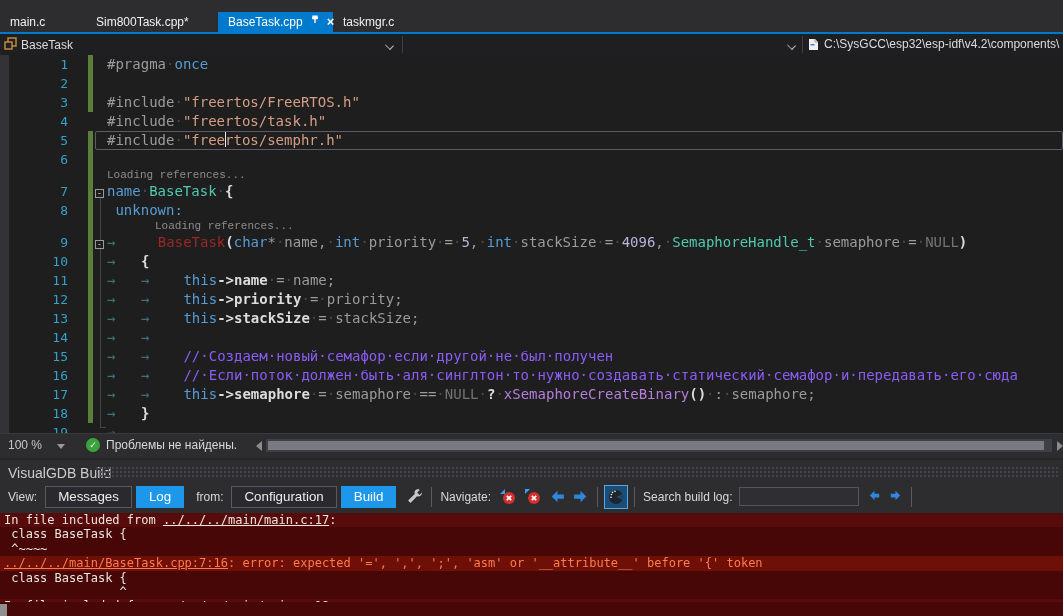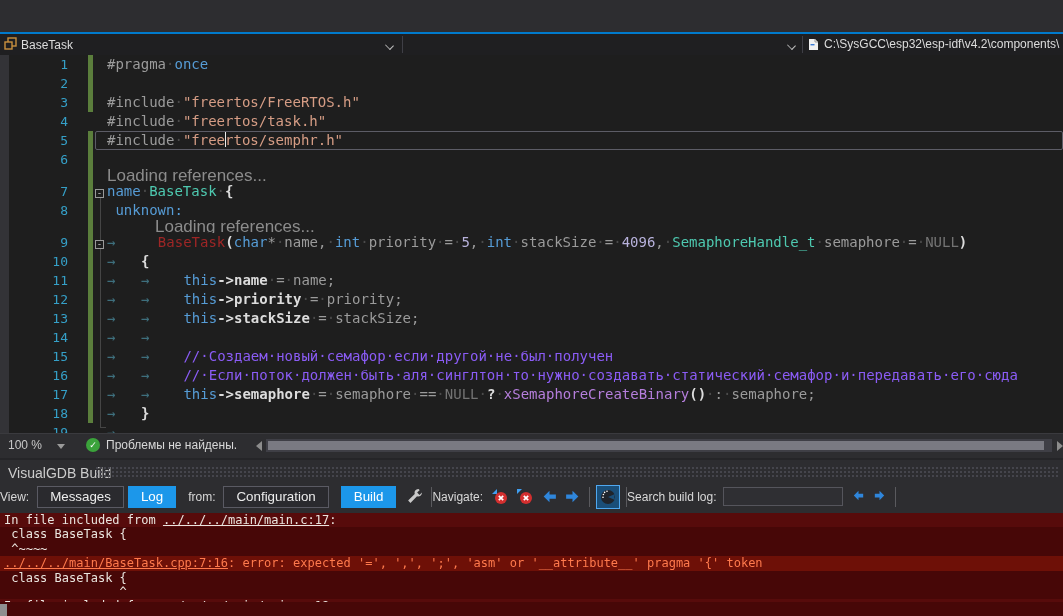--- a/index.html
+++ b/index.html
@@ -23,21 +23,21 @@
   .lstrip{position:absolute;left:0;top:0;bottom:0;width:9px;background:#333337}
   .erow{display:flex;height:19px;line-height:19px;position:relative}
   .erow.lensrow{height:13px;line-height:13px}
   .lnum{flex:0 0 70px;text-align:right;padding-right:2px;color:#35a0c8;font-size:13px}
   .lbar{flex:0 0 23px}
   .gbar{display:block;width:5px;height:100%;margin-left:18px;background:#5b7e3c}
   .lfold{flex:0 0 14px;position:relative;z-index:2}
   .fbox{display:inline-block;width:9px;height:9px;margin-left:2px;margin-top:5px;border:1px solid #9a9a9a;background:#1e1e1e;
         color:#c8c8c8;font:9px/7px "DejaVu Sans Mono",monospace;text-align:center}
   .lcode{flex:1;white-space:pre;overflow:hidden;color:#9b9b9b}
-  .lcode.lens{font-family:Liberation Sans, sans-serif;font-size:17px;color:#8c8c8c;line-height:13px}
+  .lcode.lens{font-family:Liberation Mono, monospace;font-size:11px;color:#8c8c8c;line-height:13px}
   .erow.cur::after{content:"";position:absolute;left:95px;right:0;top:0;bottom:0;border:1px solid #5c5c66;border-radius:2px;pointer-events:none}
   .fguide{position:absolute;left:100px;top:141px;width:1px;height:232px;background:#454545;z-index:1}
   .fguide::after{content:"";position:absolute;left:0;bottom:0;width:6px;height:1px;background:#454545}
   .tok-pre{color:#9b9b9b}.tok-kw{color:#569cd6}.tok-str{color:#d69d85}.tok-type{color:#4ec9b0}
   .tok-err{color:#9e2626}.tok-num{color:#b8b2dc}.tok-macro{color:#737373}.tok-func{color:#b57edc}
   .tok-cmt{color:#8b5cf6}.tok-id{color:#9b9b9b}
   .tok-mem,.tok-pun{color:#dcdcdc;font-weight:bold}
   .tok-ws{color:#4b4b4b}
   .tok-tab{display:inline-block;width:34px;color:#3e6f7d}
   .tok-caret{display:inline-block;width:1px;height:15px;background:#ececec;vertical-align:-2px;margin-right:-1px}
@@ -51,21 +51,21 @@
   .sarrow.left{left:256px;border-right:6px solid #8c8c8c}
   .sarrow.right{right:0;border-left:6px solid #8c8c8c}
   .strack{position:absolute;left:266px;right:11px;top:5px;height:13px;background:#3f3f46}
   .sthumb{position:absolute;left:2px;right:8px;top:2px;bottom:2px;background:#7a7a82}
   
   .ptitle{position:absolute;left:0;top:458px;width:100%;height:22px;background:#2d2d30;border-top:2px solid #252528;font-size:14px;color:#cccccc}
   .ptitle .t{position:absolute;left:8px;top:5px}
   .pgrip{position:absolute;left:95px;right:4px;top:6px;height:11px;
          background-image:radial-gradient(circle,#45454c 1px,transparent 1.2px);background-size:4px 4px}
   .ptoolbar{position:absolute;left:0;top:480px;width:100%;height:33px;background:#2d2d30;display:flex;align-items:center;font-size:12px;color:#d8d8d8}
-  .tlbl{white-space:nowrap}
+  .tlbl{margin-left:8px;white-space:nowrap}
   .tbtn{margin-left:8px;height:22px;padding:0 12px;line-height:20px;background:#2a2a2e;border:1px solid #5a5a63;color:#ececec;white-space:nowrap}
   .tbtn.on{background:#1c97ea;border-color:#1c97ea;color:#fff}
   .tsep{margin-left:8px;width:1px;height:20px;background:#5a5a5e;flex:0 0 1px}
   .ticon{margin-left:8px;width:17px;height:17px;flex:0 0 17px}
   .toggle{margin-left:6px;width:24px;height:24px;flex:0 0 24px;background:#1a4e78;border:1px solid #4fa8f0;display:flex;align-items:center;justify-content:center}
   .tsearch{margin-left:6px;width:120px;height:19px;background:#2f2f33;border:1px solid #55555c;color:#e0e0e0;font-size:12px;padding:0 4px;outline:none}
   
   .plog{position:absolute;left:0;top:513px;right:0;bottom:0;overflow:hidden;background:#470707;
         font-family:"DejaVu Sans Mono",monospace;font-size:12px}
   .lrow{height:14.4px;line-height:14.4px;white-space:pre;padding-left:4px;overflow:hidden}
@@ -73,20 +73,43 @@
   .bg1{background:#570b0b}.bg2{background:#470707}.bg3{background:#6e1007}
   .lw{color:#eae5df}.lo{color:#ff7a4d}
   .lu{text-decoration:underline}
   .logfrag{position:absolute;left:0;bottom:0;width:7px;height:12px;background:#8f8f8f}
 </style>
 </head>
 <body>
 
 <div class="screen">
 
+  <div class="tabbar">
+    <div class="tab" style="width:86px">
+      <span>main.c</span>
+    </div>
+    <div class="tab" style="width:132px">
+      <span>Sim800Task.cpp*</span>
+    </div>
+    <div class="tab active" style="width:115px">
+      <span>BaseTask.cpp</span>
+      <span>
+        <svg width="10" height="11" viewBox="0 0 10 11">
+            <g stroke="#fff" stroke-width="1.4" fill="none">
+              <path d="M2 3 H8 M5 3 V8"></path>
+              <path d="M3 1.2 H7 V3.6 H3 Z" fill="#fff"></path>
+            </g>
+          </svg>
+      </span>
+      <span class="close">×</span>
+    </div>
+    <div class="tab" style="width:84px">
+      <span>taskmgr.c</span>
+    </div>
+  </div>
   <div class="bluebar"></div>
 
   <div class="navbar">
     <span style="margin-left:4px">
       <svg width="13" height="13" viewBox="0 0 13 13">
           <rect x="4" y="1" width="8" height="8" fill="none" stroke="#c9913f" stroke-width="1.4"></rect>
           <rect x="1" y="5" width="7" height="7" fill="#1f1f21" stroke="#c9913f" stroke-width="1.4"></rect>
         </svg>
     </span>
     <span style="margin-left:4px">BaseTask</span>
@@ -291,21 +314,21 @@
     <span class="t">VisualGDB Build</span>
     <span class="pgrip"></span>
   </div>
 
   <div class="ptoolbar">
     <span class="tlbl">View:</span>
     <button class="tbtn">Messages</button>
     <button class="tbtn on" style="margin-left:4px">Log</button>
     <span class="tlbl" style="margin-left:12px">from:</span>
     <button class="tbtn">Configuration</button>
-    <button class="tbtn on" style="margin-left:12px">Build</button>
+    <button class="tbtn on" style="margin-left:4px">Build</button>
     <span class="ticon" style="margin-left:10px">
       <svg width="17" height="17" viewBox="0 0 16 16">
           <path fill="#c8c8c8" d="M11.5 1a3.5 3.5 0 0 0-3.3 4.6L2 11.8 4.2 14l6.2-6.2A3.5 3.5 0 0 0 15 4.2L12.7 6.5 10.5 4.3 12.8 2c-.4-.6-.8-1-1.3-1z"></path>
         </svg>
     </span>
     <span class="tsep"></span>
     <span class="tlbl">Navigate:</span>
     <span class="ticon">
       <svg width="17" height="17" viewBox="0 0 17 17">
           <path d="M1 6 L6 1 L6 6 Z" fill="#3f9ef0"></path>
@@ -355,21 +378,21 @@
         </svg>
     </span>
     <span class="tsep"></span>
   </div>
 
   <div class="plog">
     <div>
         <div class="lrow bg1"><span class="lw">In file included from </span><span class="lw lu">../../../main/main.c:17</span><span class="lw">:</span></div>
         <div class="lrow bg2"><span class="lw"> class BaseTask {</span></div>
         <div class="lrow bg2"><span class="lw"> ^~~~~</span></div>
-        <div class="lrow bg3"><span class="lo lu">../../../main/BaseTask.cpp:7:16</span><span class="lo">: error: expected '=', ',', ';', 'asm' or '__attribute__' pragma '{' token</span></div>
+        <div class="lrow bg3"><span class="lo lu">../../../main/BaseTask.cpp:7:16</span><span class="lo">: error: expected '=', ',', ';', 'asm' or '__attribute__' before '{' token</span></div>
         <div class="lrow bg2"><span class="lw"> class BaseTask {</span></div>
         <div class="lrow bg2"><span class="lw">                ^</span></div>
         <div class="lrow bg1 part"><span class="lw">In file included from </span><span class="lw lu">../../../main/main.c:18</span><span class="lw">:</span></div>
       </div>
     <div class="logfrag"></div>
   </div>
 
 </div>
 
 </body></html>

